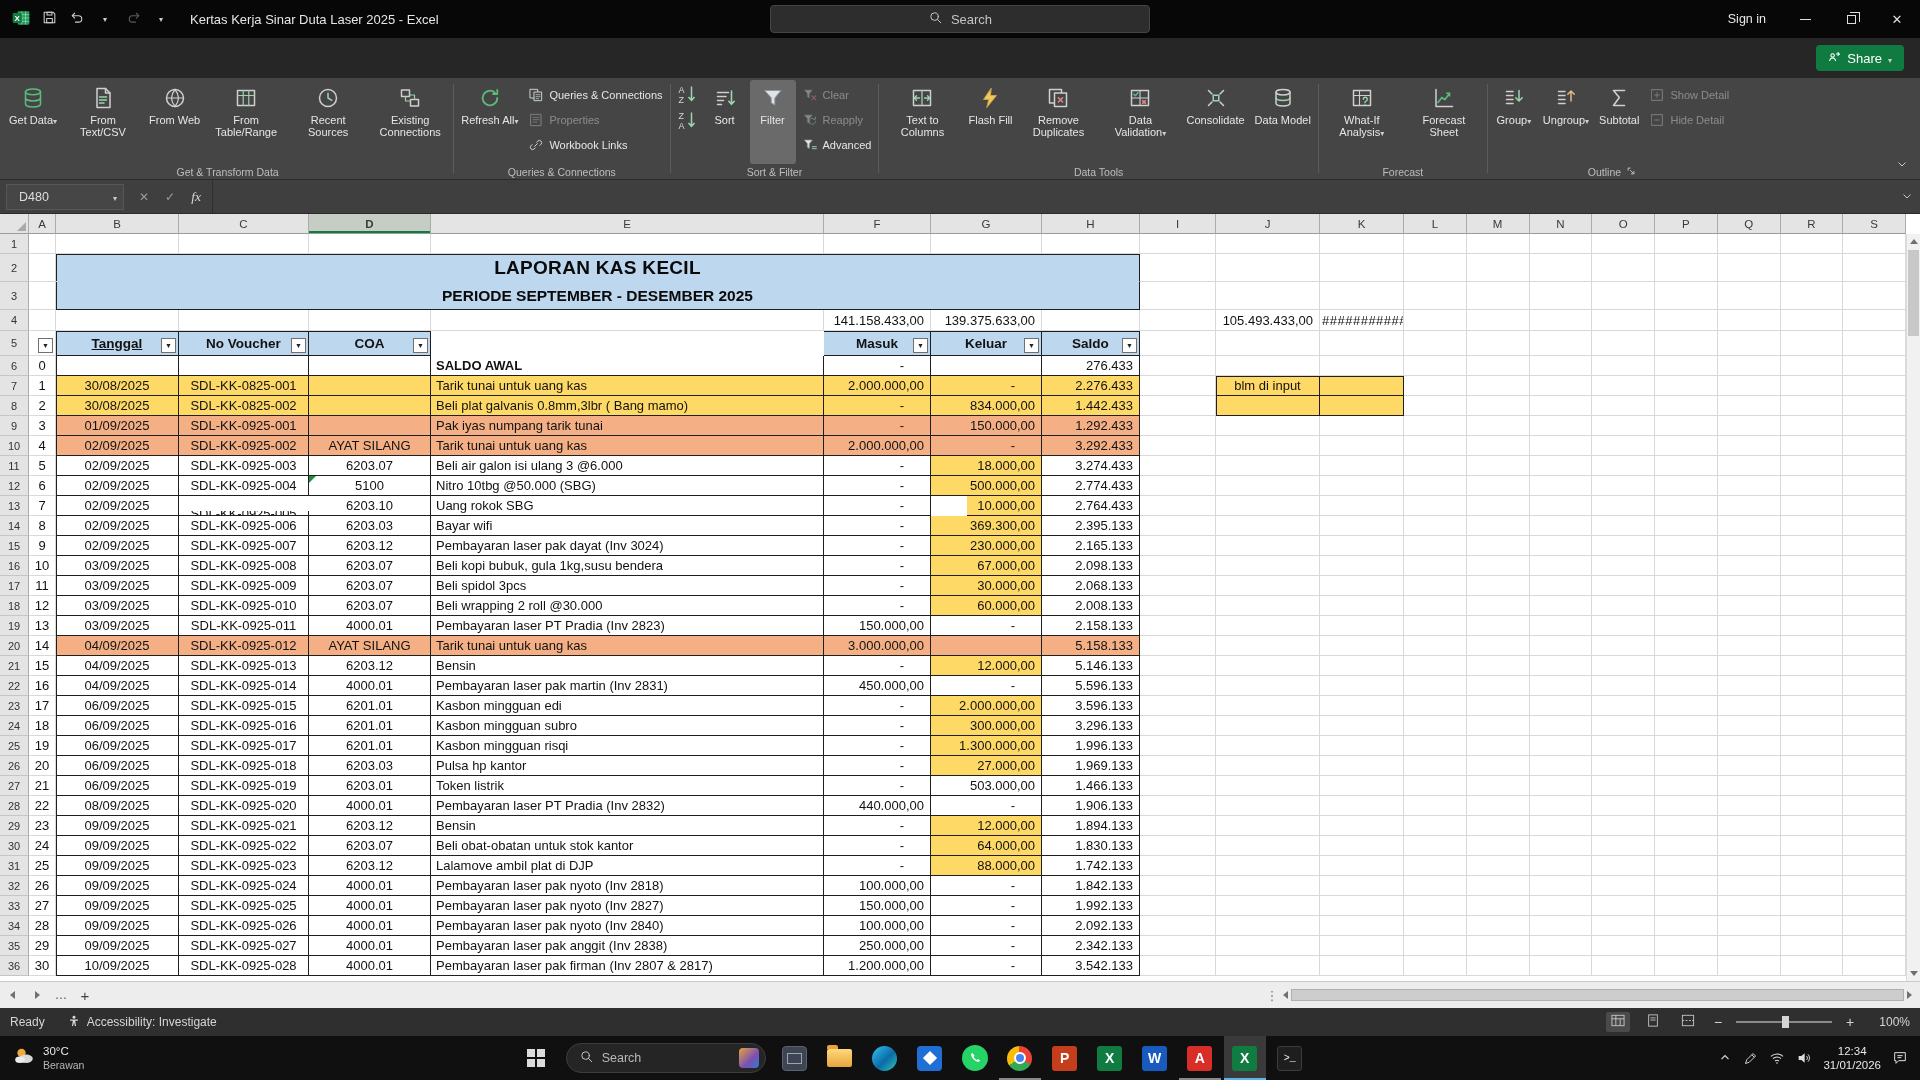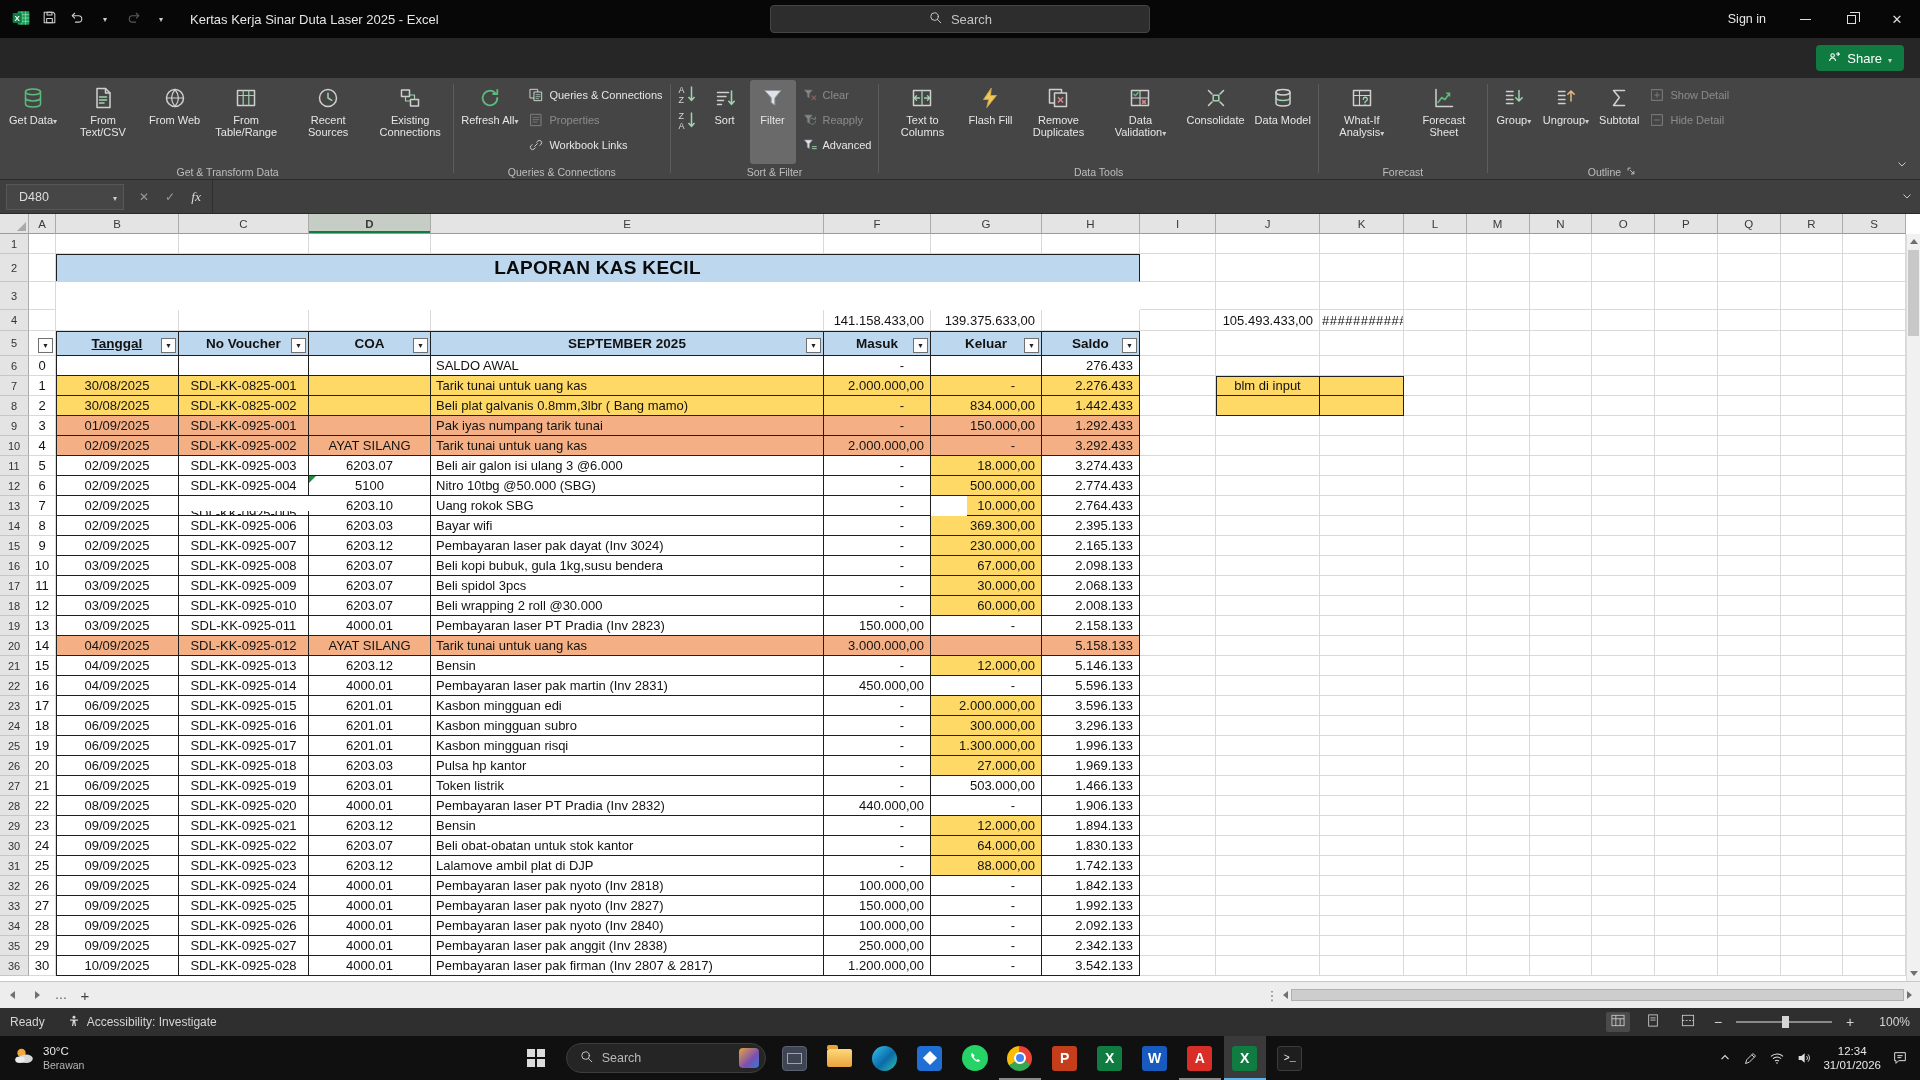--- a/index.html
+++ b/index.html
@@ -73,21 +73,21 @@
 .noB{border-bottom-color:transparent}
 .title{justify-content:center;font-weight:bold;color:#0A0A0A}
 .t1{font-size:19px;letter-spacing:.3px}
 .t2{font-size:15.5px}
 .th{justify-content:center;font-weight:bold;font-size:13.5px}
 .ctr{justify-content:center}
 .amt{justify-content:flex-end;padding-right:6px}
 .dash{justify-content:flex-end;padding-right:26px}
 .num{justify-content:flex-end;padding-right:6px}
 .desc{padding:0 5px}
-.b{font-weight:normal}
+.b{font-weight:bold}
 .hash{padding-left:2px;letter-spacing:.5px}
 .fbtn{position:absolute;right:2px;bottom:2px;width:15px;height:15px;background:#FDFDFD;border:1px solid #707070;display:flex;align-items:center;justify-content:center}
 .fbtn::after{content:"▼";font-size:7px;color:#222}
 .errtri{position:absolute;top:0;left:0;width:0;height:0;border-top:7px solid #1E8E3E;border-right:7px solid transparent}
 .vscroll{position:absolute;top:20px;right:0;bottom:0;width:14px;background:#F1F1F1;border-left:1px solid #DCDCDC}
 .vsa{height:15px;display:flex;align-items:center;justify-content:center}
 .vsa.bot{position:absolute;bottom:0;left:0;right:0}
 .triu{width:0;height:0;border-left:4px solid transparent;border-right:4px solid transparent;border-bottom:5px solid #6F6F6F}
 .trid{width:0;height:0;border-left:4px solid transparent;border-right:4px solid transparent;border-top:5px solid #6F6F6F}
 .vthumb{position:absolute;top:16px;left:1px;right:1px;height:86px;background:#C8C8C8}
@@ -635,20 +635,21 @@
           <div class="c" style="grid-column: 15;"></div>
           <div class="c" style="grid-column: 16;"></div>
           <div class="c" style="grid-column: 17;"></div>
           <div class="c" style="grid-column: 18;"></div>
           <div class="c" style="grid-column: 19;"></div>
           <div class="c" style="grid-column: 20;"></div>
         </div>
         <div class="grow" style="grid-template-columns: 29px 27px 123px 130px 122px 393px 107px 111px 98px 76px 104px 84px 62.75px 62.75px 62.75px 62.75px 62.75px 62.75px 62.75px 62.75px; height: 28px;">
           <div class="c gut">3</div>
           <div class="c" style="grid-column: 2;"></div>
+          <div class="c title t2 t tl" style="grid-column: 3 / span 7; background: rgb(189, 215, 238);">PERIODE SEPTEMBER - DESEMBER 2025</div>
           <div class="c" style="grid-column: 10;"></div>
           <div class="c" style="grid-column: 11;"></div>
           <div class="c" style="grid-column: 12;"></div>
           <div class="c" style="grid-column: 13;"></div>
           <div class="c" style="grid-column: 14;"></div>
           <div class="c" style="grid-column: 15;"></div>
           <div class="c" style="grid-column: 16;"></div>
           <div class="c" style="grid-column: 17;"></div>
           <div class="c" style="grid-column: 18;"></div>
           <div class="c" style="grid-column: 19;"></div>
@@ -677,21 +678,20 @@
           <div class="c" style="grid-column: 20;"></div>
         </div>
         <div class="grow" style="grid-template-columns: 29px 27px 123px 130px 122px 393px 107px 111px 98px 76px 104px 84px 62.75px 62.75px 62.75px 62.75px 62.75px 62.75px 62.75px 62.75px; height: 25px;">
           <div class="c gut">5</div>
           <div class="c" style="grid-column: 2;">
             <span class="fbtn"></span>
           </div>
           <div class="c th t tp tl" style="grid-column: 3; background: rgb(189, 215, 238); text-decoration: underline;">Tanggal<span class="fbtn"></span></div>
           <div class="c th t tp" style="grid-column: 4; background: rgb(189, 215, 238);">No Voucher<span class="fbtn"></span></div>
           <div class="c th t tp" style="grid-column: 5; background: rgb(189, 215, 238);">COA<span class="fbtn"></span></div>
-          <div class="c th t tp" style="grid-column: 6; background: rgb(189, 215, 238);">SEPTEMBER 2025<span class="fbtn"></span></div>
           <div class="c th t tp" style="grid-column: 7; background: rgb(189, 215, 238);">Masuk<span class="fbtn"></span></div>
           <div class="c th t tp" style="grid-column: 8; background: rgb(189, 215, 238);">Keluar<span class="fbtn"></span></div>
           <div class="c th t tp" style="grid-column: 9; background: rgb(189, 215, 238);">Saldo<span class="fbtn"></span></div>
           <div class="c" style="grid-column: 10;"></div>
           <div class="c" style="grid-column: 11;"></div>
           <div class="c" style="grid-column: 12;"></div>
           <div class="c" style="grid-column: 13;"></div>
           <div class="c" style="grid-column: 14;"></div>
           <div class="c" style="grid-column: 15;"></div>
           <div class="c" style="grid-column: 16;"></div>

